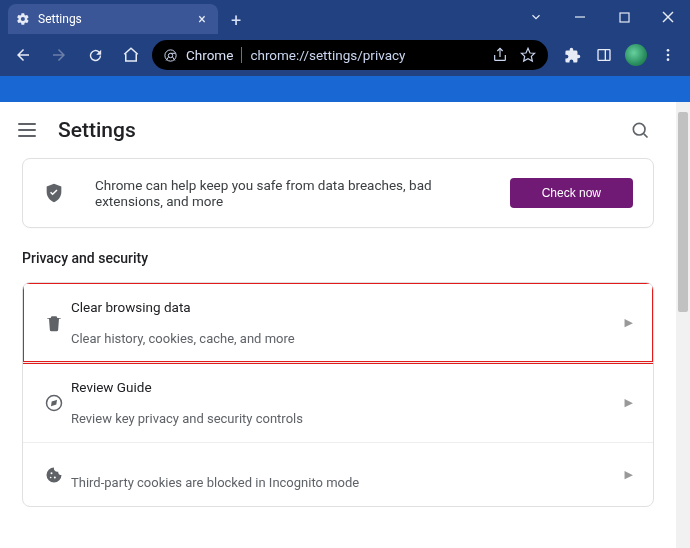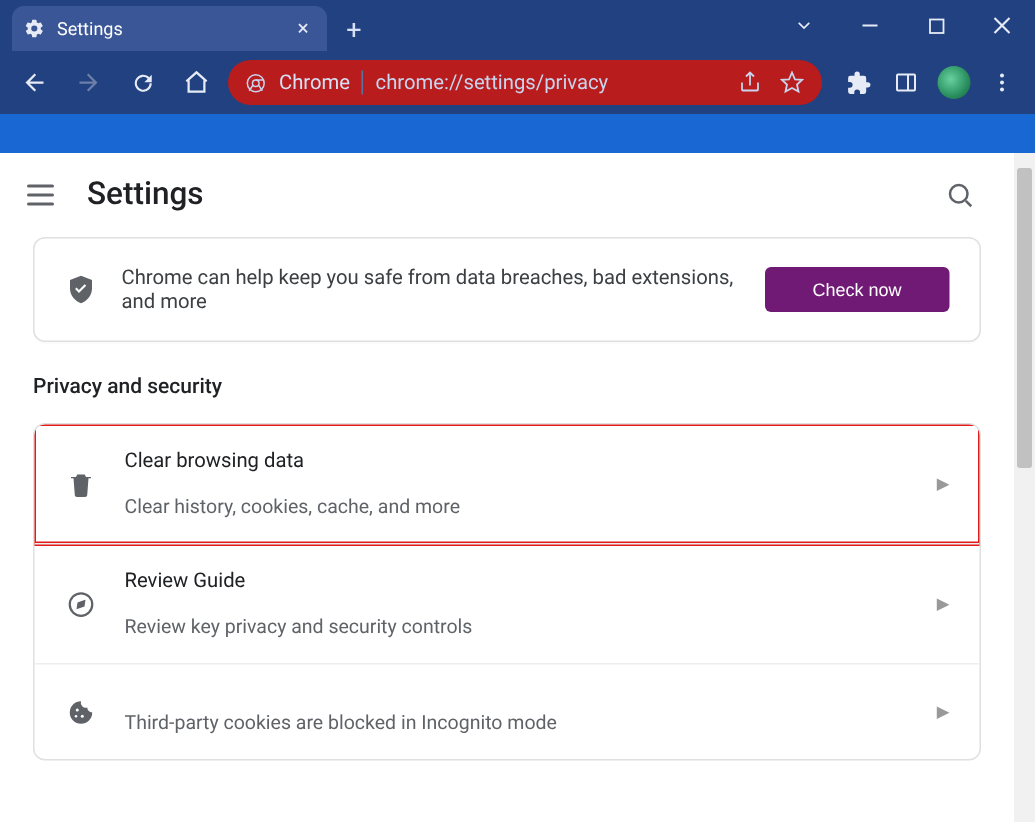--- a/index.html
+++ b/index.html
@@ -65,21 +65,21 @@
       padding: 0 8px;
       gap: 6px;
     }
     .nav-btn {
       width: 30px; height: 30px; display:flex; align-items:center; justify-content:center;
       color: #e6ebf6; cursor:pointer; border-radius:50%;
     }
     .nav-btn.disabled { color: #6d7fa8; cursor:default; }
     .omnibox {
       flex: 1; height: 30px;
-      background: #b91c1c;
+      background: #000000;
       border-radius: 15px;
       display: flex; align-items: center;
       padding: 0 10px; gap: 8px;
       color: #d7e0f5;
       font-size: 13.5px;
     }
     .omnibox .chrome-icon { width:16px; height:16px; display:flex; align-items:center; justify-content:center;}
     .omnibox .chip { color: #d7e0f5; padding-right:8px; border-right: 1px solid #5b72a8; }
     .omnibox .url { flex:1; color:#c9d5ef; white-space:nowrap; overflow:hidden; cursor:text;}
     .omnibox .icon-btn { width:20px; height:20px; display:flex; align-items:center; justify-content:center; cursor:pointer; color:#c9d5ef;}
@@ -107,32 +107,32 @@
     .page-title { font-size: 21px; font-weight: 500; color:#202124; }
     .search-btn { margin-left:auto; width:36px; height:36px; display:flex; align-items:center; justify-content:center; cursor:pointer; color:#5f6368;}
     .settings-body { padding: 0 22px 20px 22px; }
     .section-label { font-size: 14px; color:#202124; font-weight:500; margin: 22px 0 16px 0; }
     .card {
       border:1px solid #e0e0e0; border-radius:8px;
       box-shadow: 0 1px 1px rgba(0,0,0,0.02);
       background:#fff;
     }
     .safety-row {
-      display:flex; align-items:center; padding:18px 20px; gap:16px;
+      display:flex; align-items:center; padding:18px 20px; gap:30px;
     }
     .shield { width:22px; height:22px; color:#5f6368; flex-shrink:0;}
     .safety-text { flex:1; font-size:13.5px; color:#3c4043; }
     .check-now {
       background:#701a75; color:#fff; border:none; border-radius:4px;
       font-size:12px; font-weight:500;
       padding:8px 32px; cursor:pointer;
     }
     .list-card { border:1px solid #e0e0e0; border-radius:8px; overflow:hidden; }
     .list-row {
-      display:flex; align-items:center; padding:16px 20px; gap:18px;
+      display:flex; align-items:center; padding:16px 20px; gap:6px;
       border-top:1px solid #eee; cursor:pointer; position:relative;
     }
     .list-row:first-child { border-top:none; }
     .row-icon { width:22px; height:22px; color:#5f6368; flex-shrink:0; display:flex; align-items:center; justify-content:center;}
     .row-text { flex:1; }
     .row-title { font-size:13.5px; color:#202124; }
     .row-sub { font-size:13px; color:#5f6368; margin-top:16px; }
     .chevron { color:#999; font-size:11px; }
     .highlight { outline:3px solid #e21b1b; outline-offset:-1px; }
     .scrollbar {

